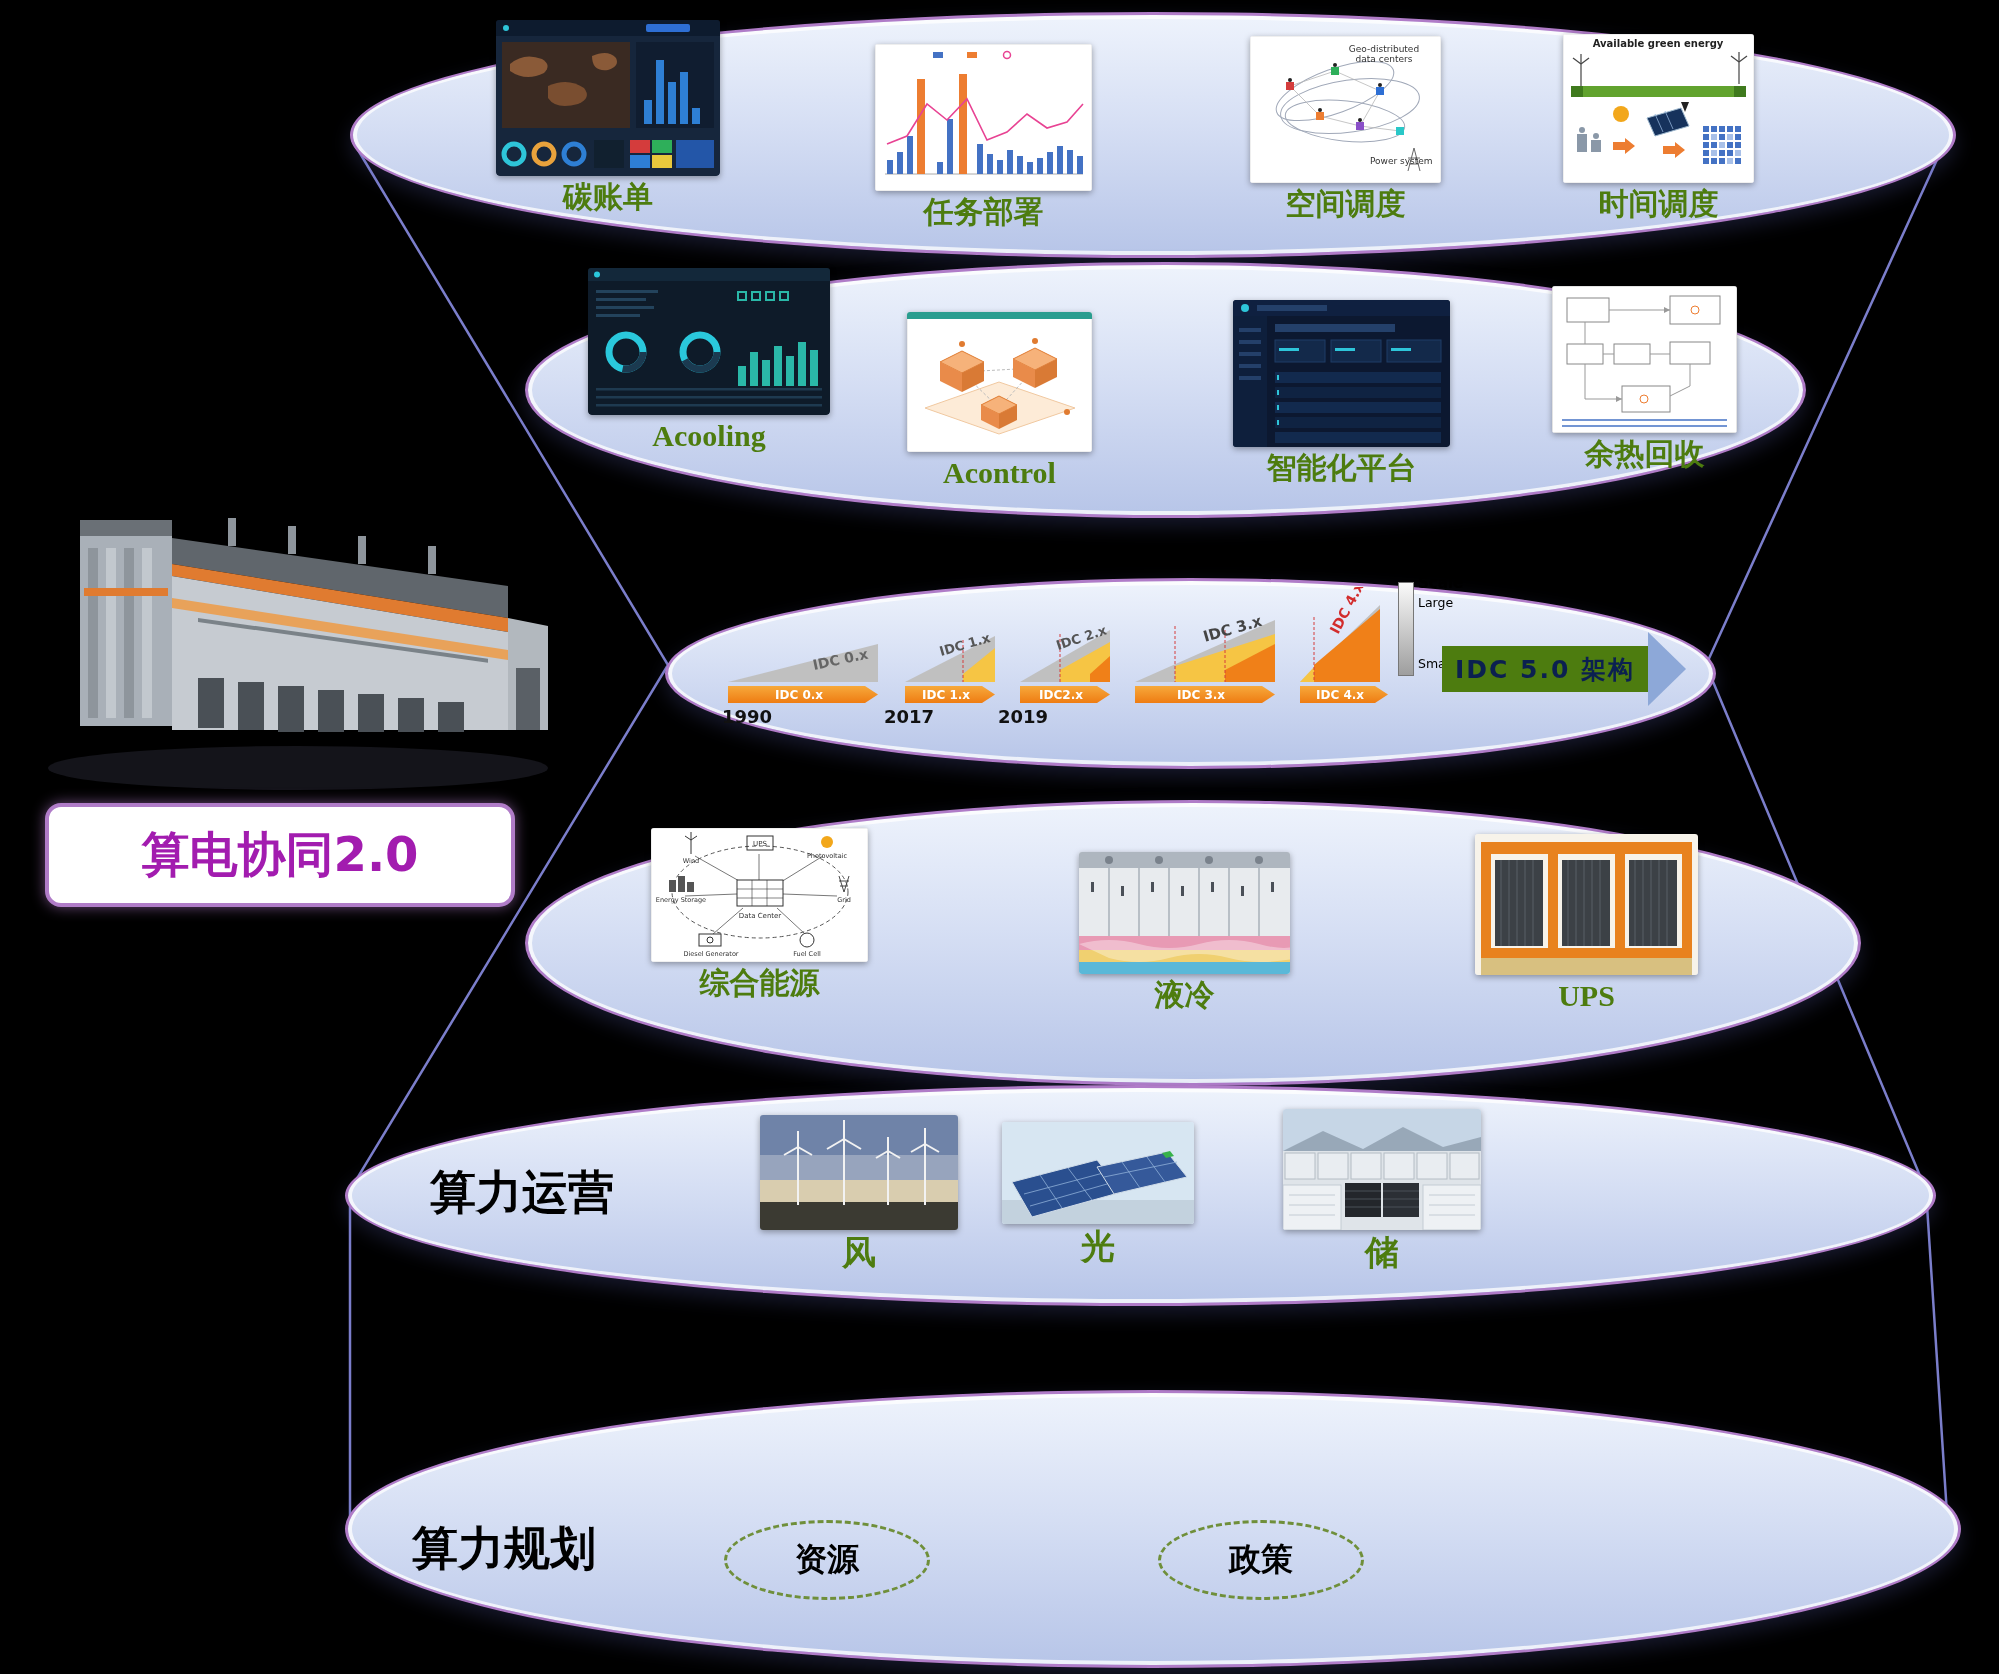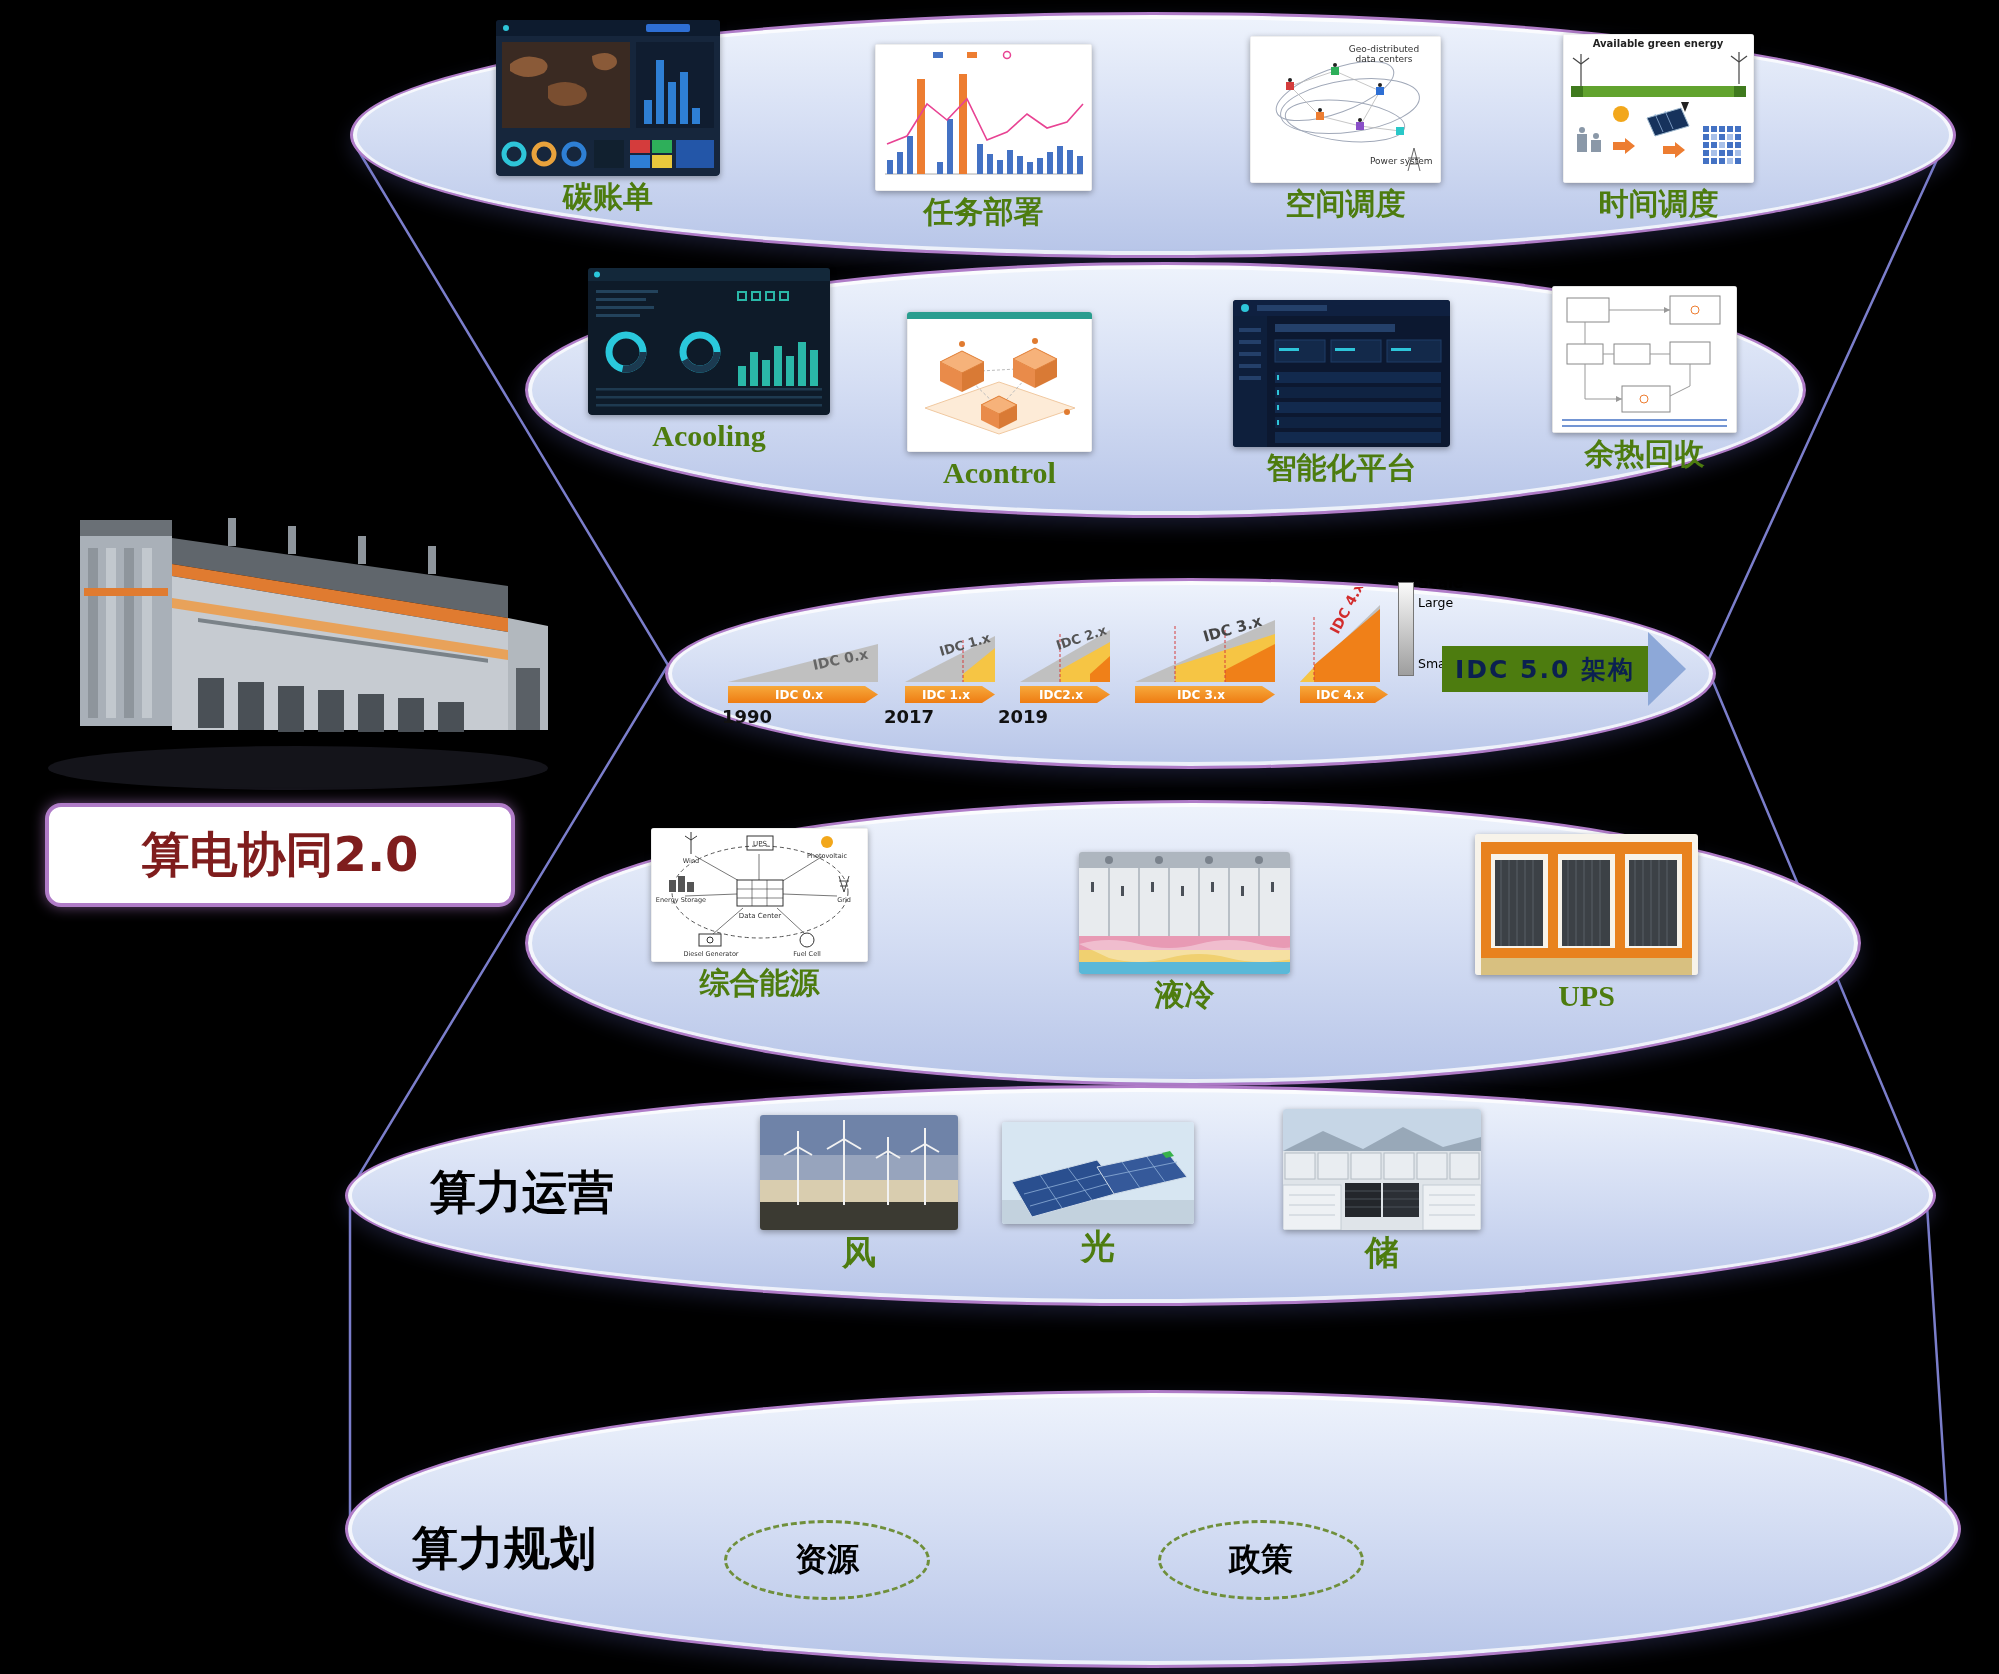--- a/index.html
+++ b/index.html
@@ -9,21 +9,21 @@
   .ellipse{position:absolute;border-radius:50%;border:3px solid #b07cc8;z-index:1;
     background:linear-gradient(180deg,#eef3fc 0%,#d6dff4 45%,#b7c5e8 100%);
     box-shadow:inset 0 0 0 4px rgba(255,255,255,.75), 0 8px 20px rgba(90,100,180,.25);}
   .item{position:absolute;margin:0;display:flex;flex-direction:column;align-items:center;z-index:2;}
   .item svg{display:block;box-shadow:0 2px 6px rgba(0,0,0,.35);border-radius:3px;}
   .item figcaption{font-weight:bold;font-size:30px;color:#4d7c0f;margin-top:4px;white-space:nowrap;line-height:1.1;font-family:Liberation Serif, serif;}
   .cap-lg figcaption{font-size:34px;}
   .big-title{position:absolute;z-index:2;font-weight:bold;font-size:46px;color:#000;white-space:nowrap;}
   .title-box{position:absolute;left:45px;top:803px;width:462px;height:96px;z-index:2;
     background:#fff;border:4px solid #b07cc8;border-radius:16px;display:flex;align-items:center;justify-content:center;
-    font-size:48px;font-weight:bold;color:#7f1d1d;box-shadow:0 0 14px rgba(176,124,200,.6);}
+    font-size:48px;font-weight:bold;color:#a21caf;box-shadow:0 0 14px rgba(176,124,200,.6);}
   .building{position:absolute;left:28px;top:468px;z-index:2;}
   .idc-chart{position:absolute;z-index:2;}
   .idc-arrow{position:absolute;z-index:2;height:17px;display:flex;align-items:center;justify-content:center;
     background:linear-gradient(180deg,#f7a93c,#ee7c12);
     clip-path:polygon(0 0,calc(100% - 13px) 0,100% 50%,calc(100% - 13px) 100%,0 100%);}
   .idc-arrow span{color:#fff;font-weight:bold;font-size:12px;white-space:nowrap;transform:translateX(-4px);}
   .year{position:absolute;z-index:2;font-size:18px;color:#111;font-weight:bold;}
   .scale-bar{position:absolute;z-index:2;width:14px;height:92px;border:1px solid #777;
     background:linear-gradient(180deg,#fafafa,#9e9e9e);}
   .scale-text{position:absolute;z-index:2;color:#000;white-space:nowrap;}

